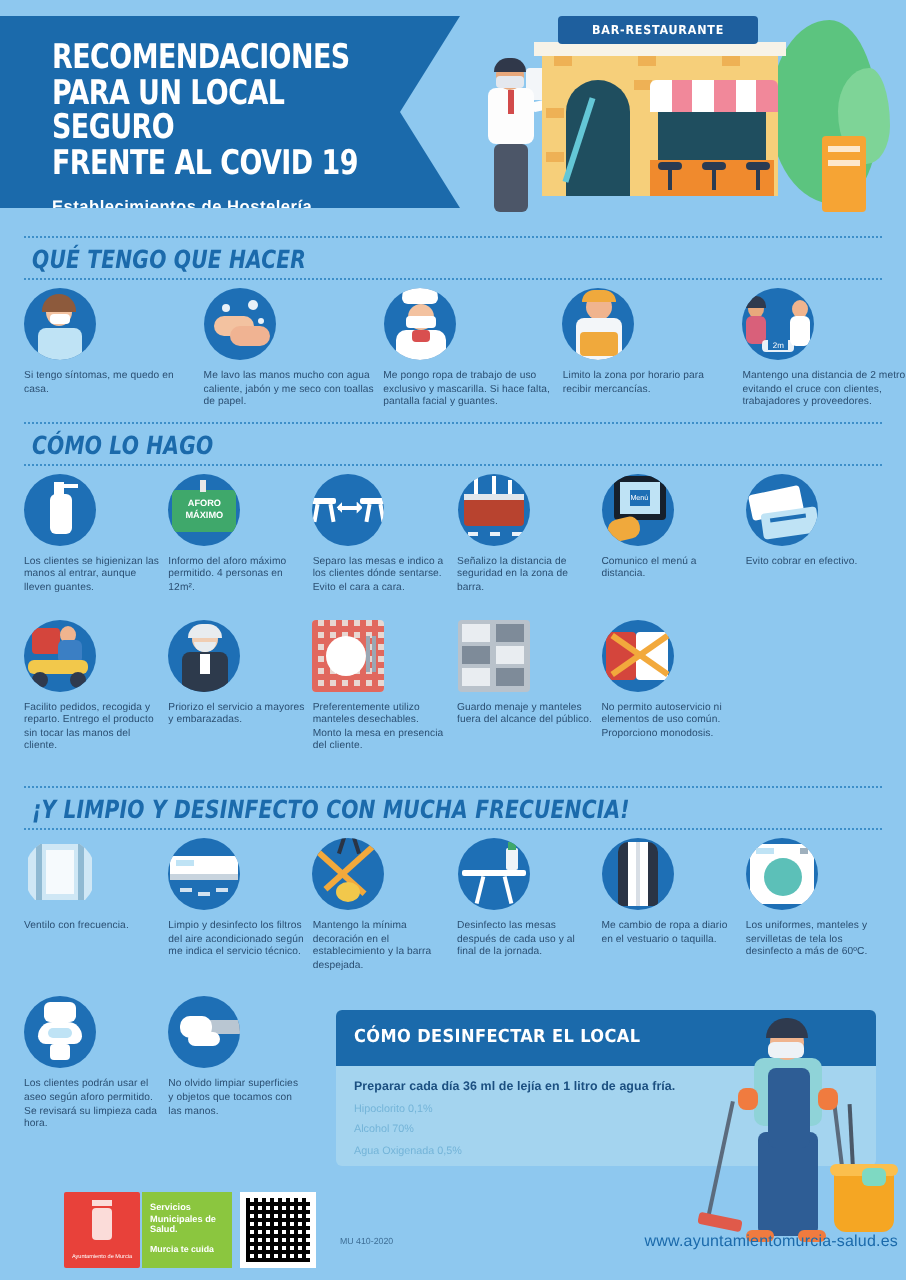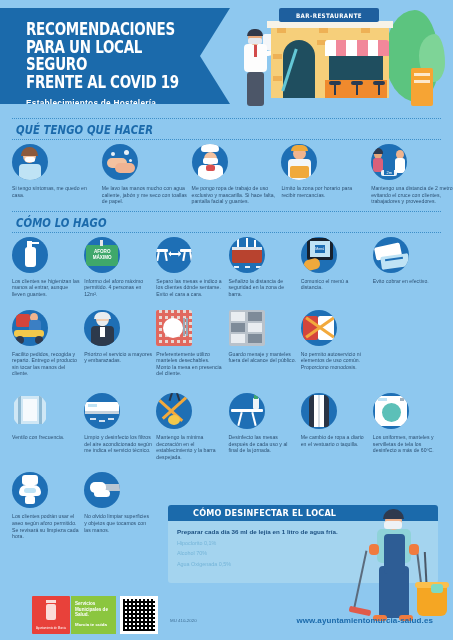--- a/index.html
+++ b/index.html
@@ -101,22 +101,22 @@
   .ic { position: absolute; }
   .wh { background: #ffffff; }
   .lb { background: #bfe3f5; }
 
   
   .disinfect {
     position: absolute; left: 168px; top: 505px; width: 270px; height: 78px;
     background: #a4d4ef; border-radius: 3px; overflow: hidden;
   }
   .dis-head {
-    height: 16px; background: #1b6aab; color: #fff;
-    display: flex; align-items: center; padding-left: 25px;
+    height: 28px; background: #1b6aab; color: #fff;
+    display: flex; align-items: center; padding-left: 9px;
     font-family: "DejaVu Sans Condensed","Liberation Sans Narrow","Liberation Sans",sans-serif;
     font-size: 9px; font-weight: bold; letter-spacing: 0.2px;
   }
   .dis-main { padding: 7px 9px 0 9px; }
   .dis-main .lead { font-size: 6.2px; font-weight: bold; color: #1b4f80; letter-spacing: .05px;}
   .dis-main li { list-style: none; font-size: 5.4px; color: #74b4d8; margin-top: 4.5px; }
   .cleaner { position: absolute; right: 0px; top: -8px; width: 120px; height: 140px; }
   .c-head { position:absolute; left:56px; top:12px; width:17px; height:18px; background:#f0b48e; border-radius:50%;}
   .c-hair { position:absolute; left:54px; top:9px; width:21px; height:10px; background:#2f3a4e; border-radius:10px 10px 0 0;}
   .c-mask { position:absolute; left:55px; top:21px; width:18px; height:8px; background:#eef2f6; border-radius:3px;}
@@ -143,21 +143,21 @@
   .logo-red .ctxt { position:absolute; left:3px; bottom:4px; width:32px; text-align:center; color:#fff; font-size:2.8px;}
   .logo-green { position:absolute; left:71px; top:8px; width:45px; height:38px; background:#8bc63f; padding:5px 4px;}
   .logo-green .l1 { color:#ffffff; font-size:4.6px; line-height:5.6px; font-weight:600;}
   .logo-green .l2 { color:#ffffff; font-size:4.4px; font-weight:bold; margin-top:4px;}
   .qr { position:absolute; left:120px; top:8px; width:38px; height:38px; background:#fff; padding:3px;}
   .qr-grid { width:32px; height:32px; background:
       repeating-linear-gradient(90deg,#000 0 2px,#fff 2px 4px),
       repeating-linear-gradient(0deg,#000 0 2px,transparent 2px 4px);
       background-blend-mode: multiply; }
   .mucode { position:absolute; left:170px; top:30px; font-size:4.4px; color:#3f6f96;}
-  .weburl { position:absolute; right:20px; top:28px; font-size:8px; font-weight:bold; color:#1b6aab; letter-spacing:.1px;}
+  .weburl { position:absolute; right:4px; top:28px; font-size:8px; font-weight:normal; color:#1b6aab; letter-spacing:.1px;}
 </style>
 </head>
 <body>
 
 <div class="page">
 
   <div class="header">
     <div class="banner">
       <h1>
         <div>RECOMENDACIONES</div>
@@ -411,20 +411,23 @@
           <span class="ic" style="left:2px;top:16px;width:34px;height:3px;background:#f2a93c;transform:rotate(-35deg)"></span>
         </div>
         <div class="cap">No permito autoservicio ni elementos de uso común. Proporciono monodosis.</div>
       </div>
 
       <div class="cell"></div>
     </div>
   </div>
 
   <div class="section" style="margin-top:16px">
+    <div class="sec-head">
+      <h2>¡Y LIMPIO Y DESINFECTO CON MUCHA FRECUENCIA!</h2>
+    </div>
 
     <div class="row">
       <div class="cell">
         <div class="icon-circle" style="background:transparent">
           <span class="ic" style="left:2px;top:3px;width:32px;height:28px;background:#cfe7f5;border-radius:2px"></span>
           <span class="ic" style="left:6px;top:3px;width:3px;height:28px;background:#8fb9d2"></span>
           <span class="ic" style="left:27px;top:3px;width:3px;height:28px;background:#8fb9d2"></span>
           <span class="ic wh" style="left:11px;top:6px;width:14px;height:22px;opacity:.8"></span>
         </div>
         <div class="cap">Ventilo con frecuencia.</div>

